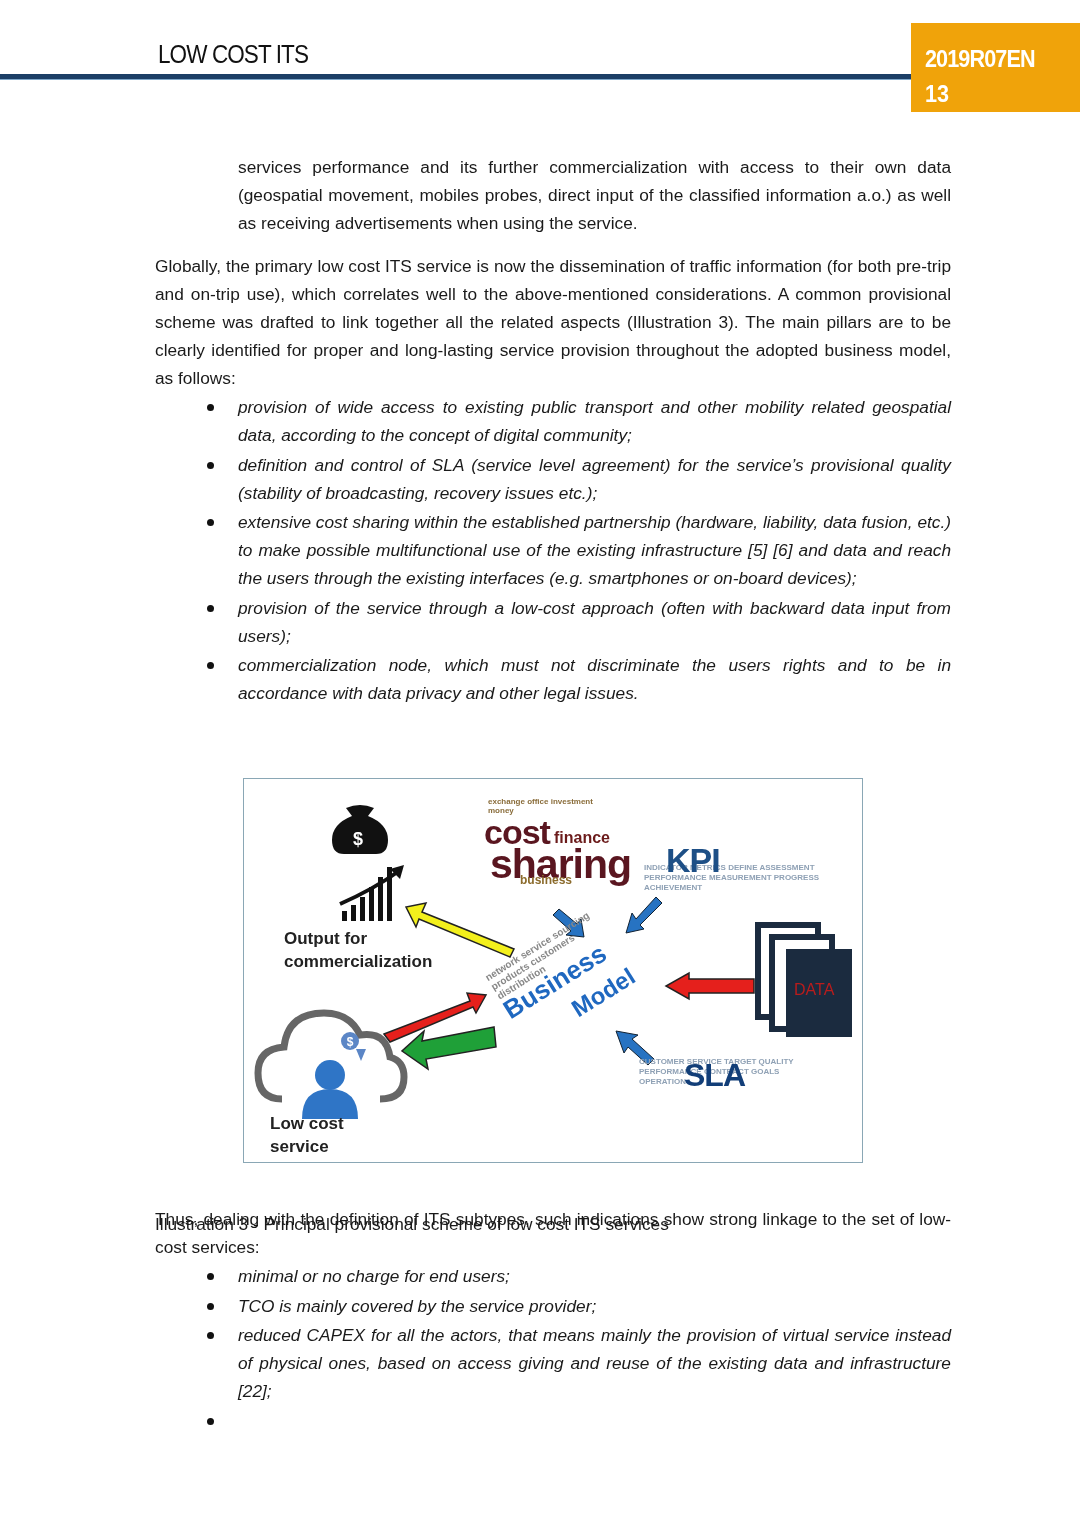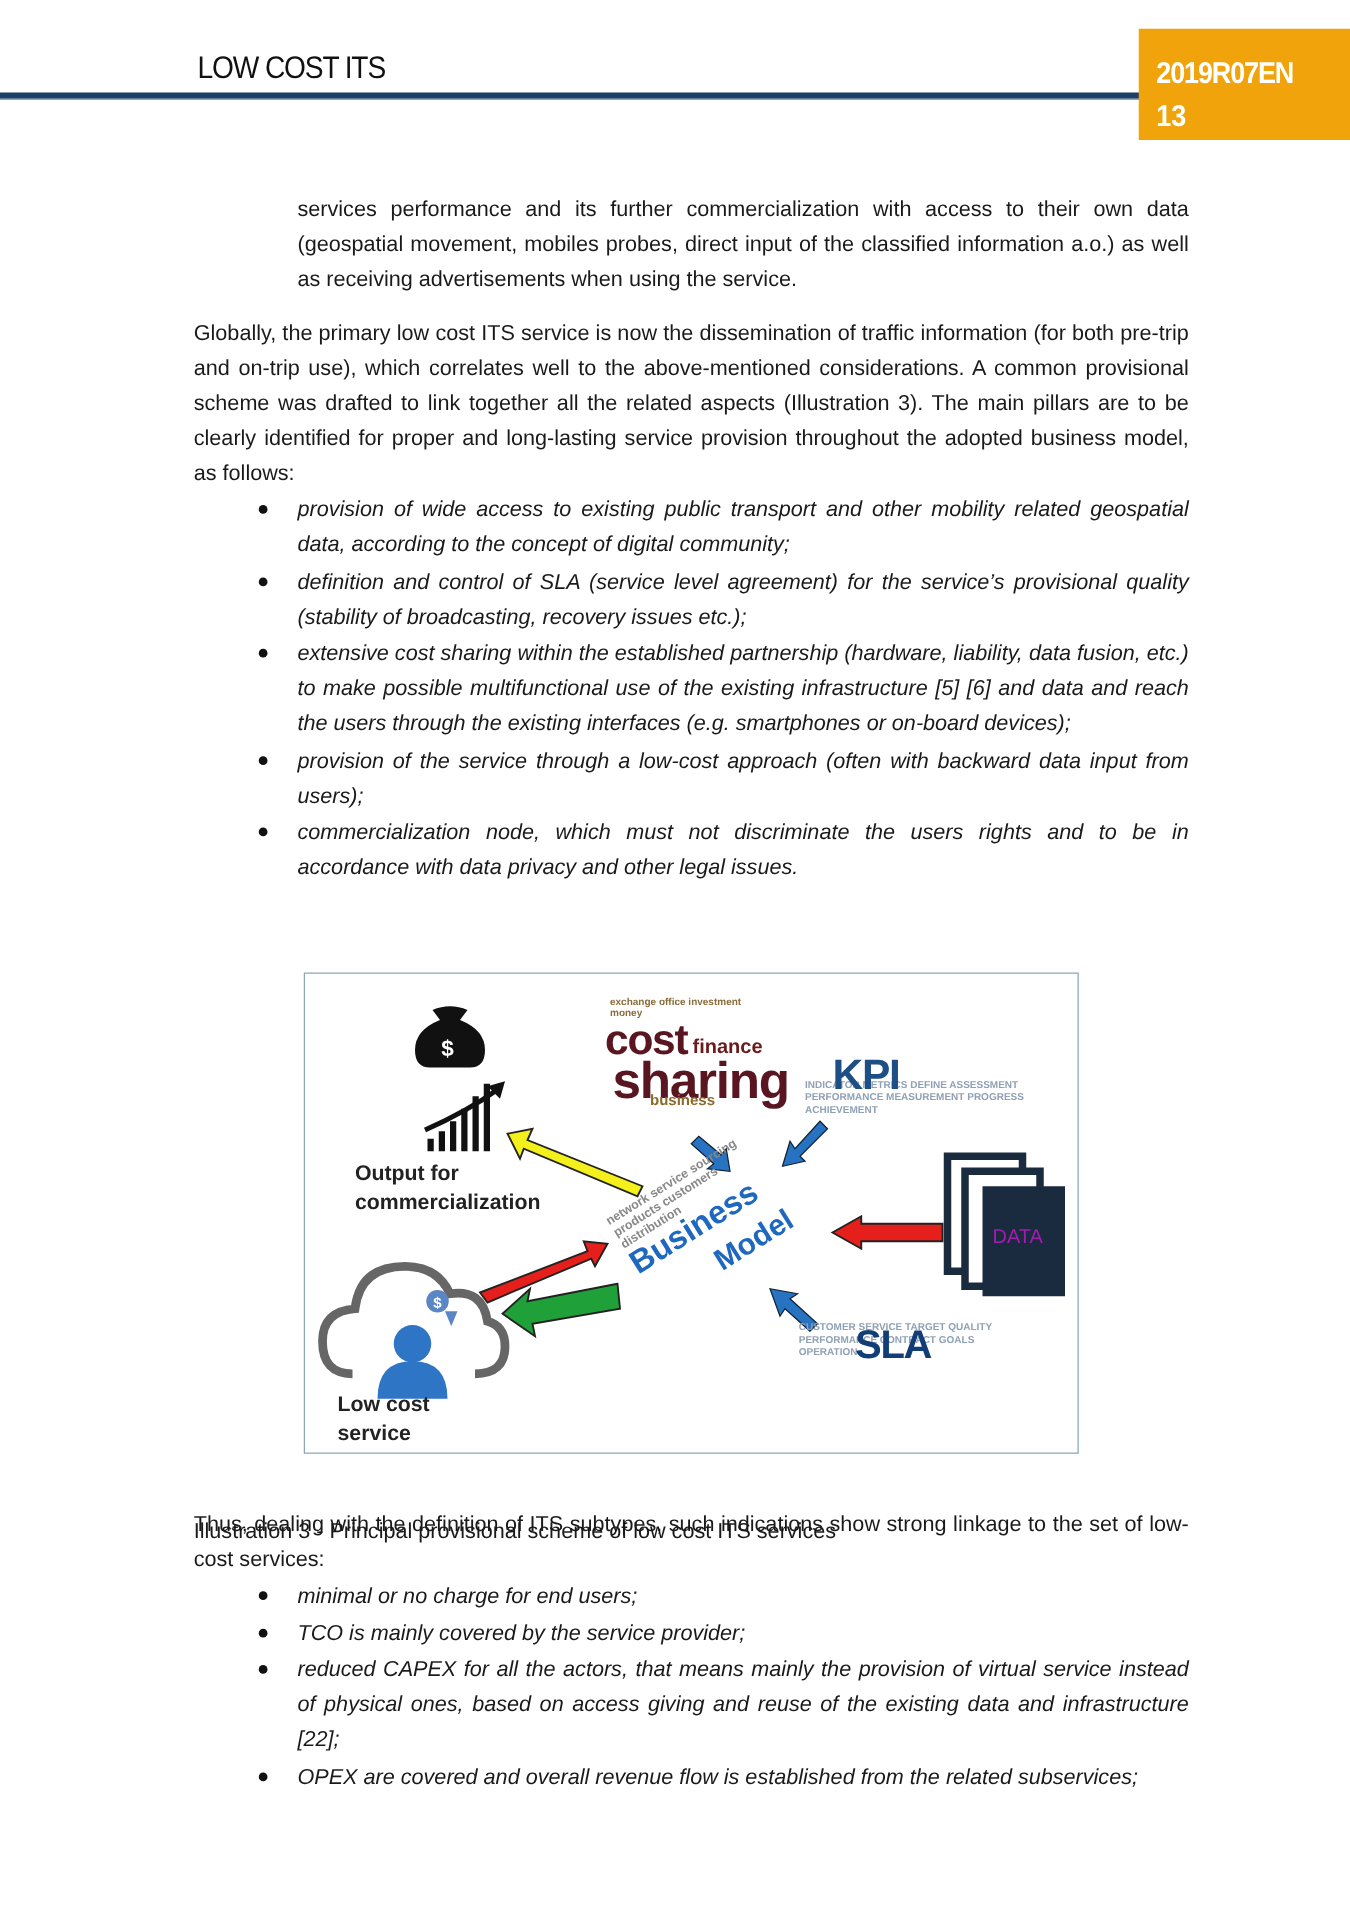--- a/index.html
+++ b/index.html
@@ -108,25 +108,25 @@
   <div class="wc" style="left:330px;top:218px;font-size:24px;color:#1f68c0;transform:rotate(-32deg);transform-origin:left;">Model</div>
 
   <div class="lbl" style="left:40px;top:148px;width:180px;">
     <div>Output for</div>
     <div>commercialization</div>
   </div>
   <div class="lbl" style="left:26px;top:333px;width:120px;">
     <div>Low cost</div>
     <div>service</div>
   </div>
-  <div class="wc" style="left:550px;top:202px;font-size:16px;color:#a21caf;font-weight:normal;">DATA</div>
+  <div class="wc" style="left:550px;top:202px;font-size:16px;color:#b91c1c;font-weight:normal;">DATA</div>
 </div>
 
 <div class="caption">Illustration 3 - Principal provisional scheme of low cost ITS services</div>
 
 <div class="txt p-full" style="top:1205px;">Thus, dealing with the definition of ITS subtypes, such indications show strong linkage to the set of low-cost services:</div>
 
 <ul class="bul" style="top:1262px;">
   <li><span class="dot"></span><span>minimal or no charge for end users;</span></li>
   <li><span class="dot"></span><span>TCO is mainly covered by the service provider;</span></li>
   <li><span class="dot"></span><span>reduced CAPEX for all the actors, that means mainly the provision of virtual service instead of physical ones, based on access giving and reuse of the existing data and infrastructure [22];</span></li>
-  <li><span class="dot"></span><span>OPEX are covered and overall revenue flow is established from the related subservices;</span></li>
+  <li><span class="dot"></span></li>
 </ul>
 
 </body></html>

